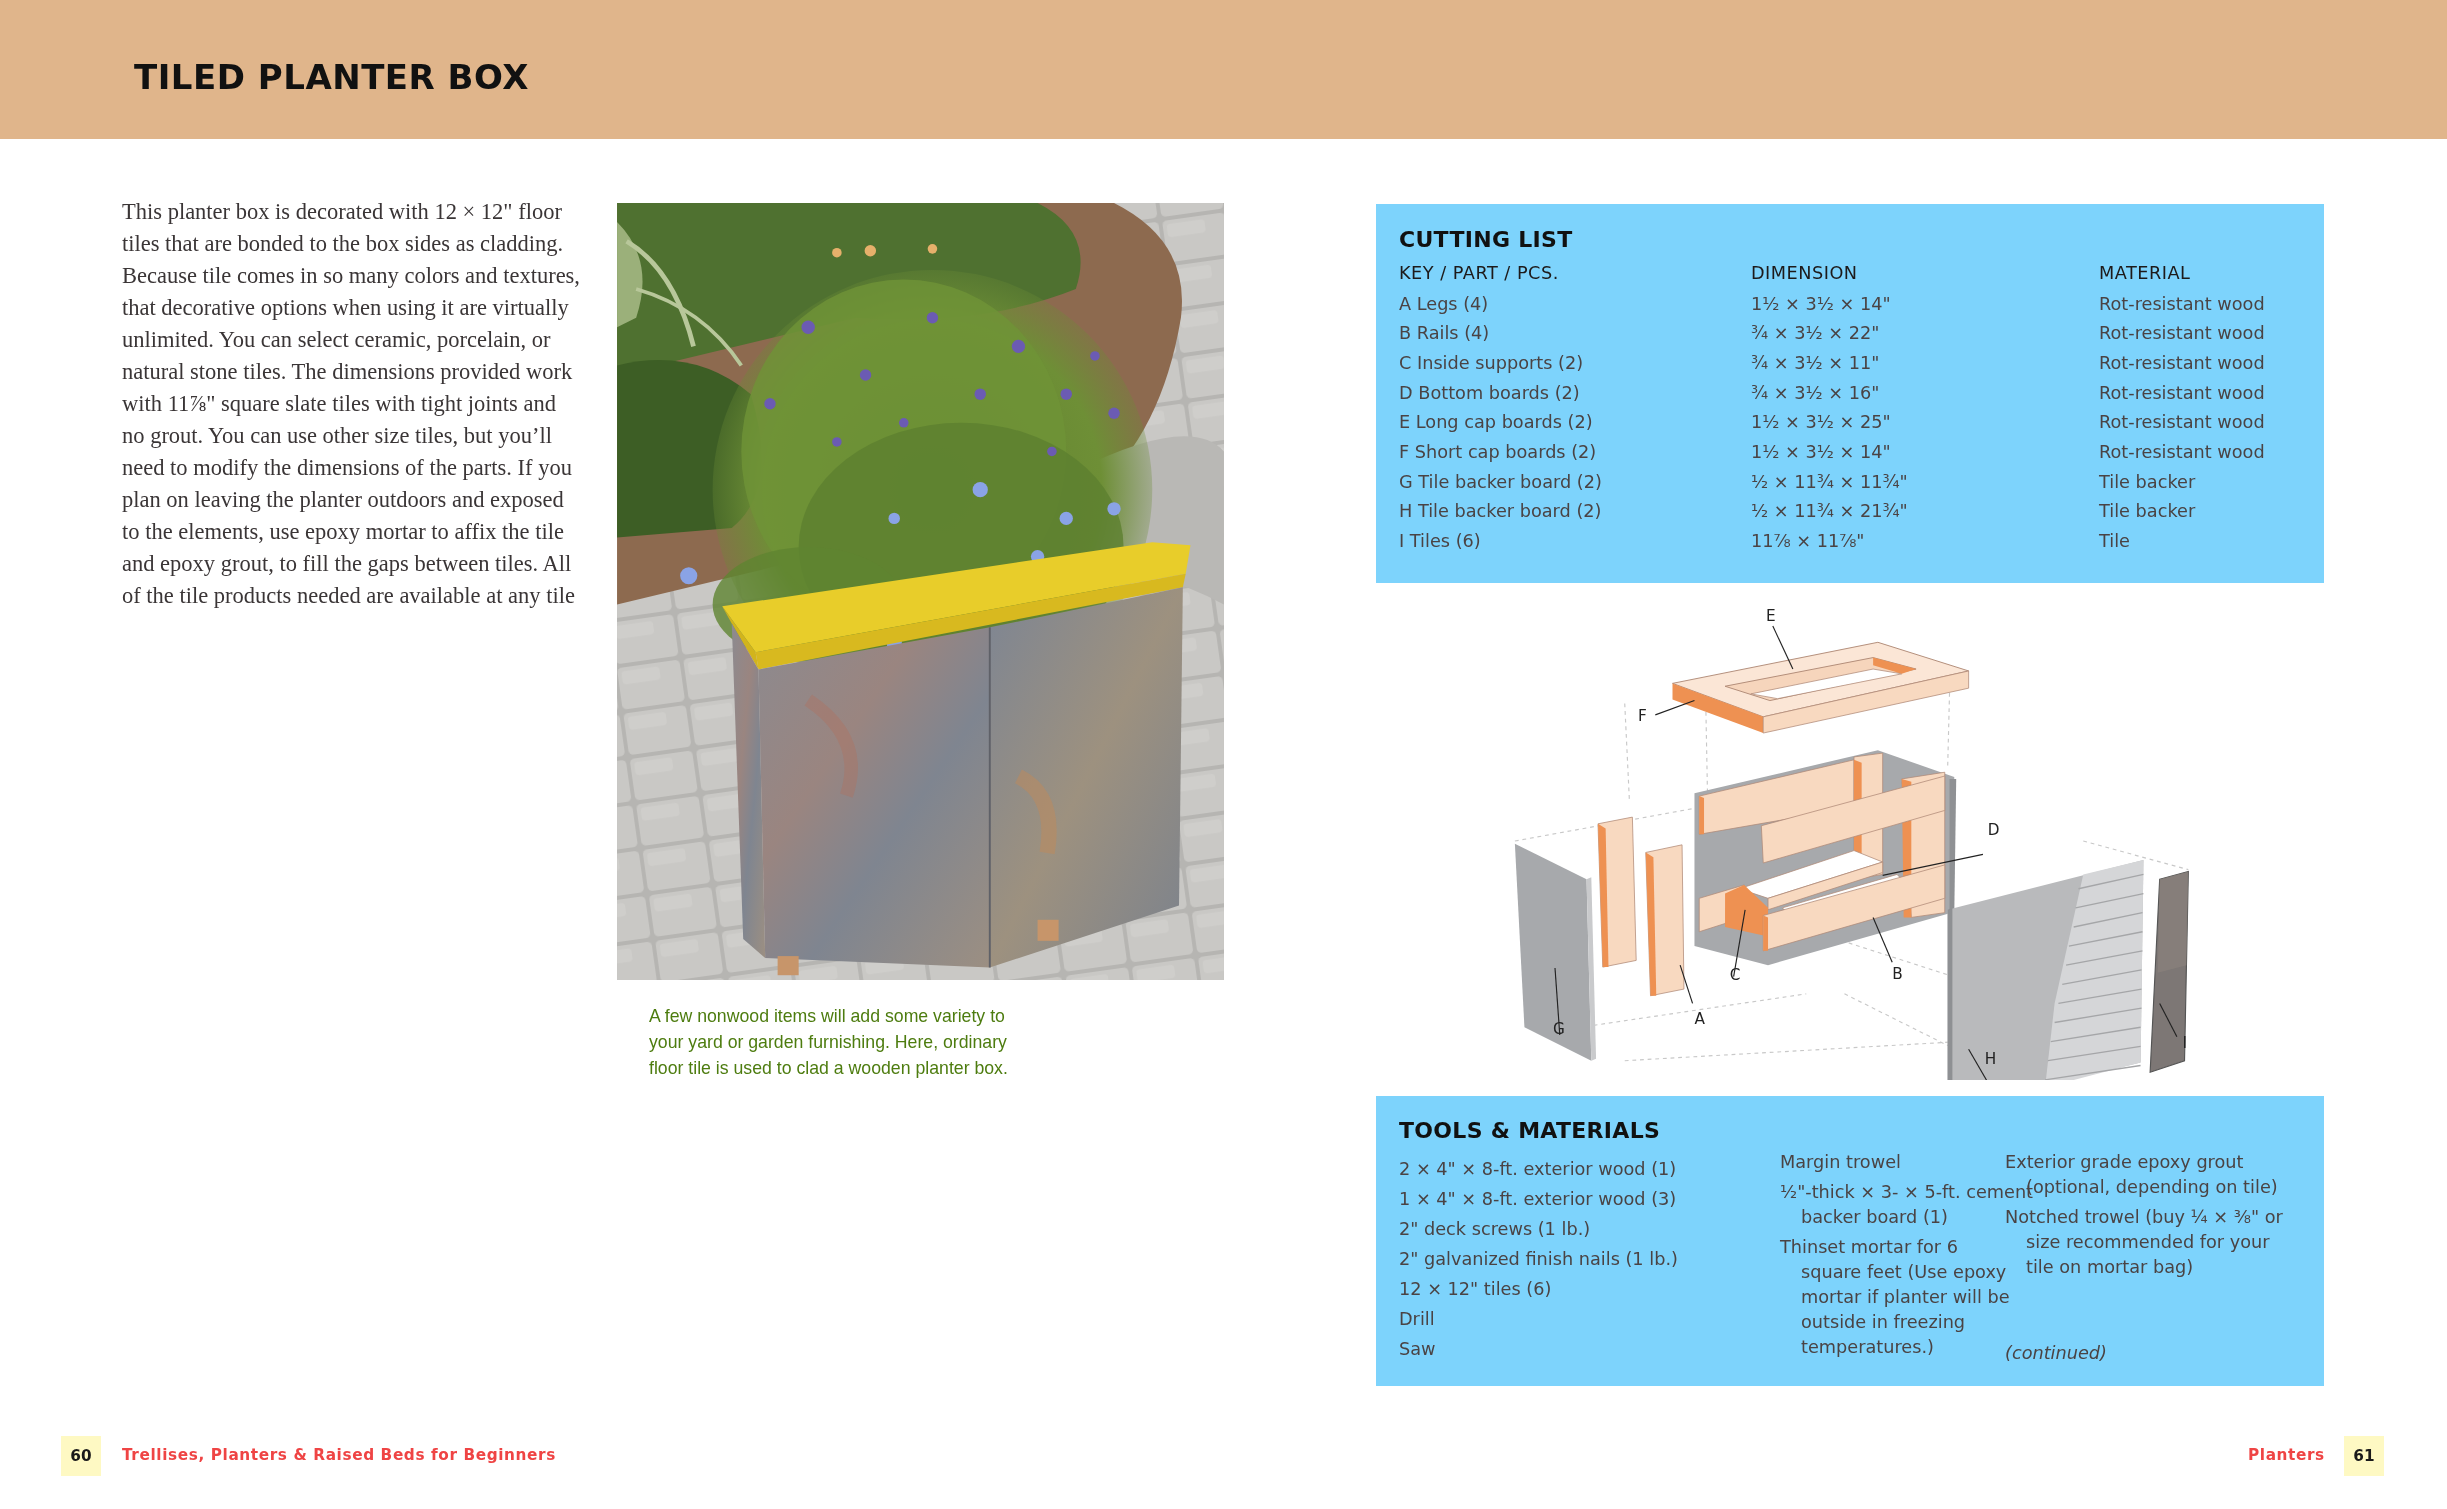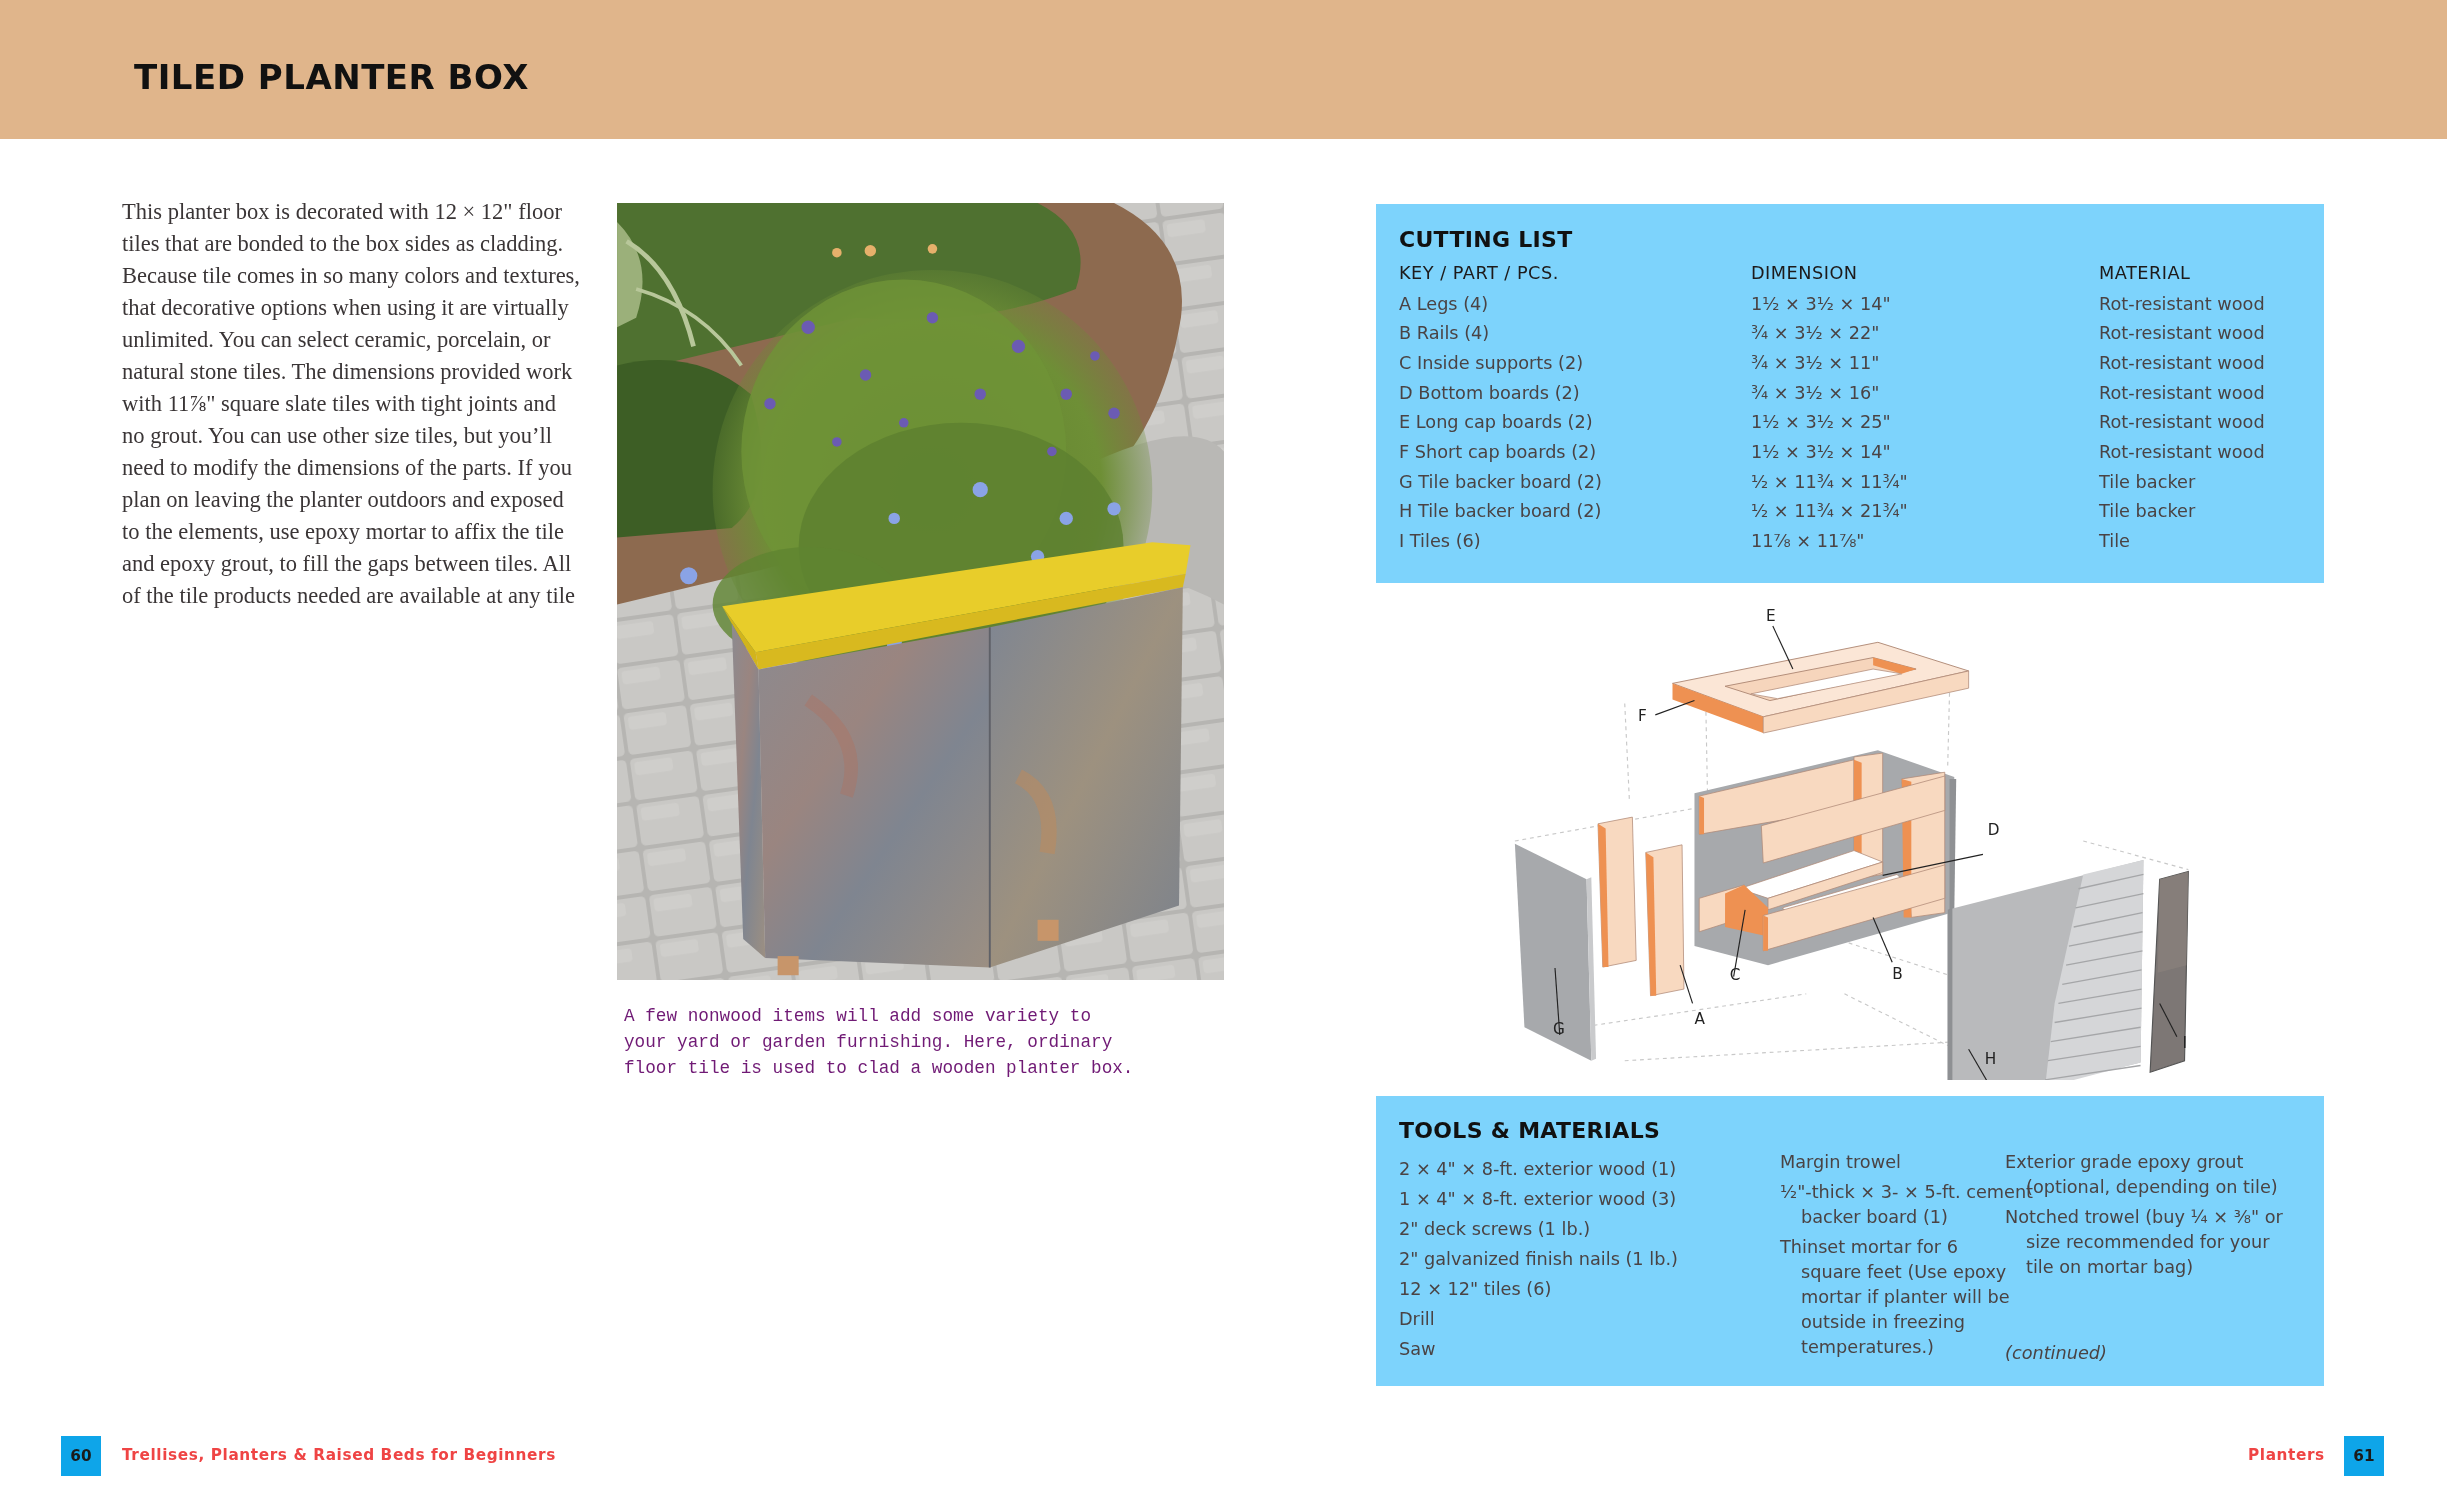--- a/index.html
+++ b/index.html
@@ -19,22 +19,22 @@
     position: absolute; left: 122px; top: 196px; width: 465px;
     font-family: "Liberation Serif", serif; font-size: 22.5px; line-height: 32px;
     color: #3a3536;
   }
   .body-text span { display: block; white-space: nowrap; }
   .photo {
     position: absolute; left: 617px; top: 203px; width: 607px; height: 777px; overflow: hidden;
     background: #b9b7b3;
   }
   .caption {
-    position: absolute; left: 624px; top: 1003px; width: 497px;
-    font-family: Liberation Mono, monospace; font-size: 17.7px; line-height: 26px; color: #701a75;
+    position: absolute; left: 649px; top: 1003px; width: 497px;
+    font-family: Liberation Sans, sans-serif; font-size: 17.7px; line-height: 26px; color: #4d7c0f;
   }
   .caption span { display: block; white-space: nowrap; }
   .panel {
     position: absolute; left: 1376px; width: 948px; background: #7dd3fc;
   }
   .cut-panel { top: 204px; height: 379px; }
   .tools-panel { top: 1096px; height: 290px; }
   .panel-title {
     position: absolute; left: 23px; font-weight: bold; font-size: 22px; color: #111; letter-spacing: 0.3px;
   }
@@ -54,21 +54,21 @@
   .tool-col .ti { white-space: nowrap; }
   .tool-col.c1 { left: 23px; line-height: 30px; }
   .tool-col.c2 { left: 356px; margin-left: 48px; }
   .tool-col.c3 { left: 629px; }
   .tool-col .indent { padding-left: 21px; }
   .tool-col .gap { height: 4.8px; }
   .continued { font-style: italic; }
   .diagram { position: absolute; left: 1491px; top: 602px; width: 726px; height: 478px; }
   .diagram text { font-family: "DejaVu Sans", sans-serif; font-size: 16px; fill: #222; }
   .footer-box {
-    position: absolute; top: 1436px; height: 40px; background: #0ea5e9;
+    position: absolute; top: 1436px; height: 40px; background: #fef9c3;
     font-weight: bold; font-size: 15.3px; color: #1a1a1a; text-align: center; line-height: 40px;
   }
   .footer-text {
     position: absolute; top: 1446px; font-weight: bold; font-size: 15.3px; color: #ef4444; letter-spacing: 0.6px;
     white-space: nowrap;
   }
 </style>
 </head>
 <body>
 

